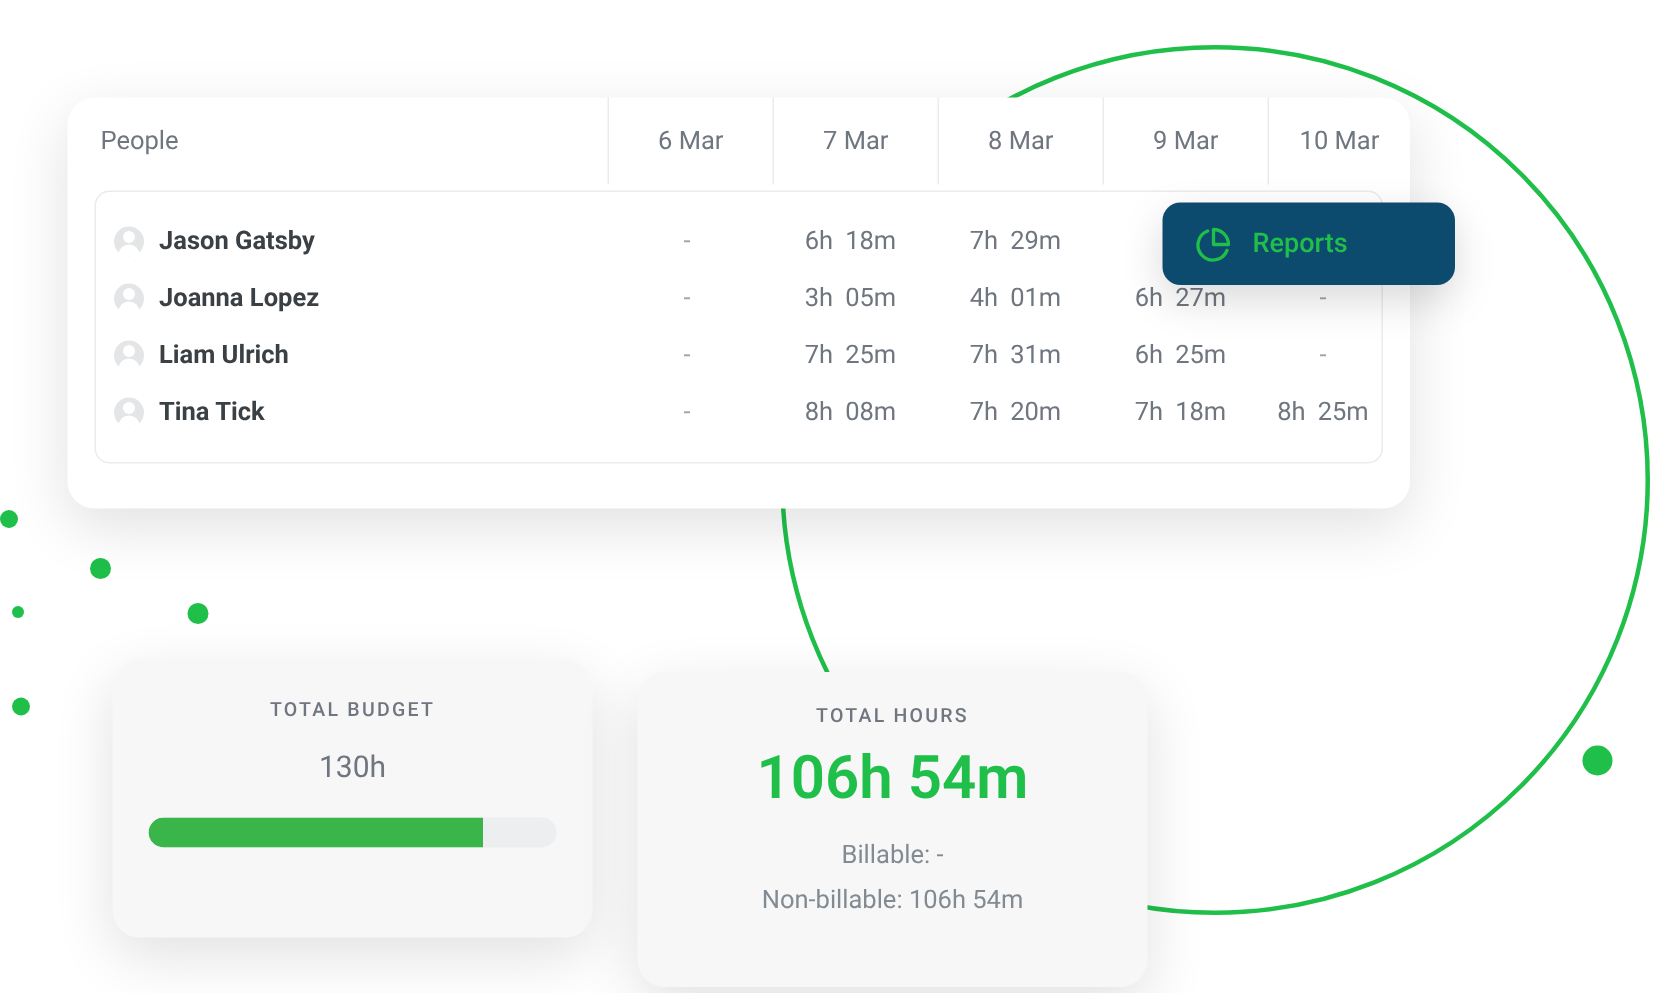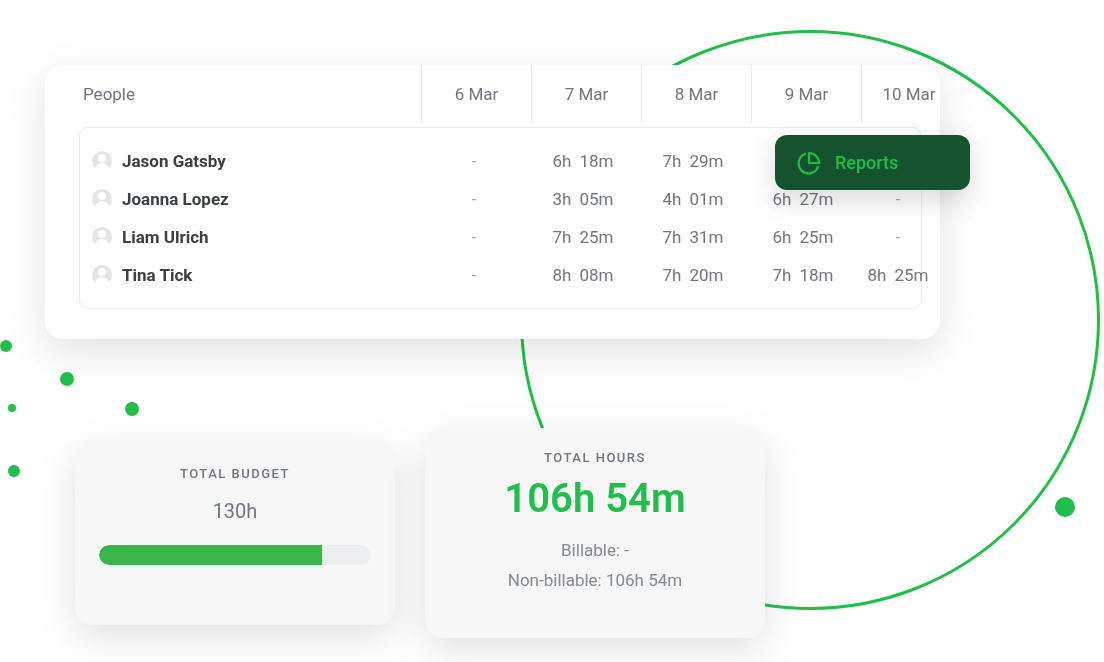--- a/index.html
+++ b/index.html
@@ -47,21 +47,21 @@
     background: #fff;
     border-radius: 18px;
     box-shadow: 0 12px 40px rgba(0,0,0,0.12);
     z-index: 2;
   }
 
   .people-card {
     top: 65px;
     left: 45px;
     width: 895px;
-    padding: 0 0 30px 16px;
+    padding: 0 0 30px 0;
   }
 
   .people-header {
     display: grid;
     grid-template-columns: 360px 110px 110px 110px 110px 95px;
     align-items: center;
     height: 58px;
     border-bottom: 1px solid transparent;
   }
   .people-header .col-first {
@@ -135,21 +135,21 @@
   .row .time-cell .h { margin-right: 8px; }
   .row .time-cell.empty { color: #9fa5ac; }
 
   
   .reports-pill {
     position: absolute;
     top: 135px;
     left: 775px;
     width: 195px;
     height: 55px;
-    background: #14532d;
+    background: #0c4a6e;
     border-radius: 12px;
     box-shadow: 0 10px 28px rgba(0,0,0,0.15);
     display: flex;
     align-items: center;
     gap: 14px;
     padding-left: 22px;
     z-index: 3;
   }
   .reports-pill .icon {
     width: 24px; height: 24px;
@@ -191,21 +191,21 @@
     overflow: hidden;
   }
   .progress .fill {
     height: 100%;
     background: #39b54a;
     border-radius: 12px 0 0 12px;
     width: 82%;
   }
 
   .hours-card {
-    top: 428px;
+    top: 448px;
     left: 425px;
     width: 340px;
     height: 210px;
     background: #f7f7f8;
     text-align: center;
     padding: 22px 24px;
   }
   .hours-card .title {
     letter-spacing: 1.5px;
     color: #6f7680;

